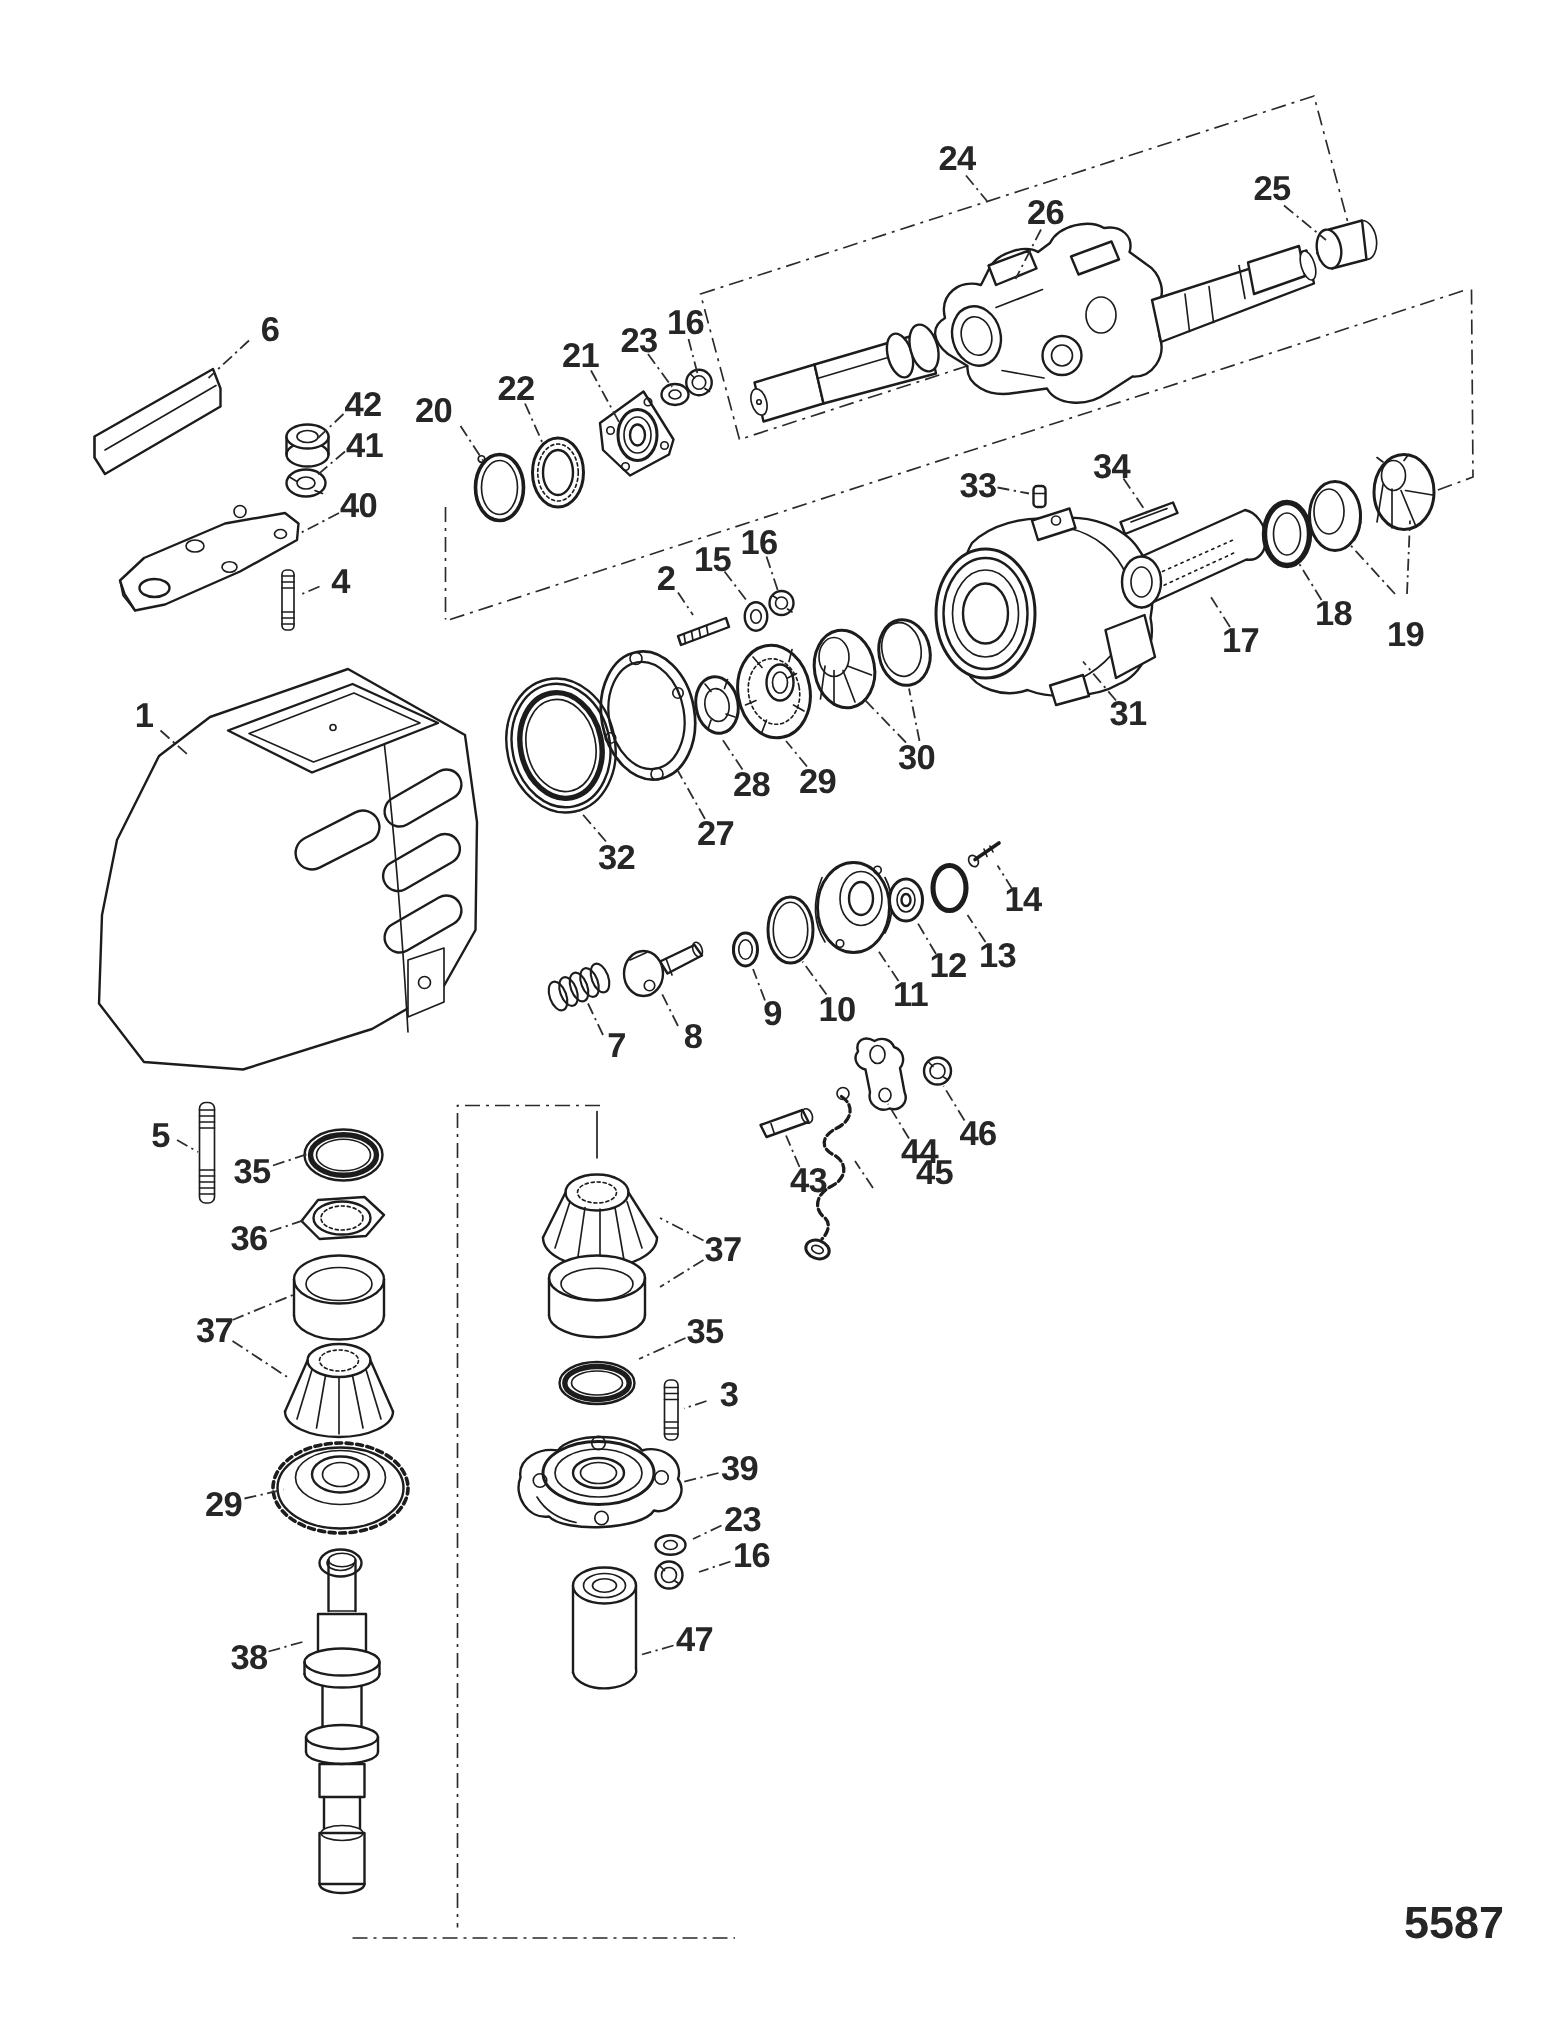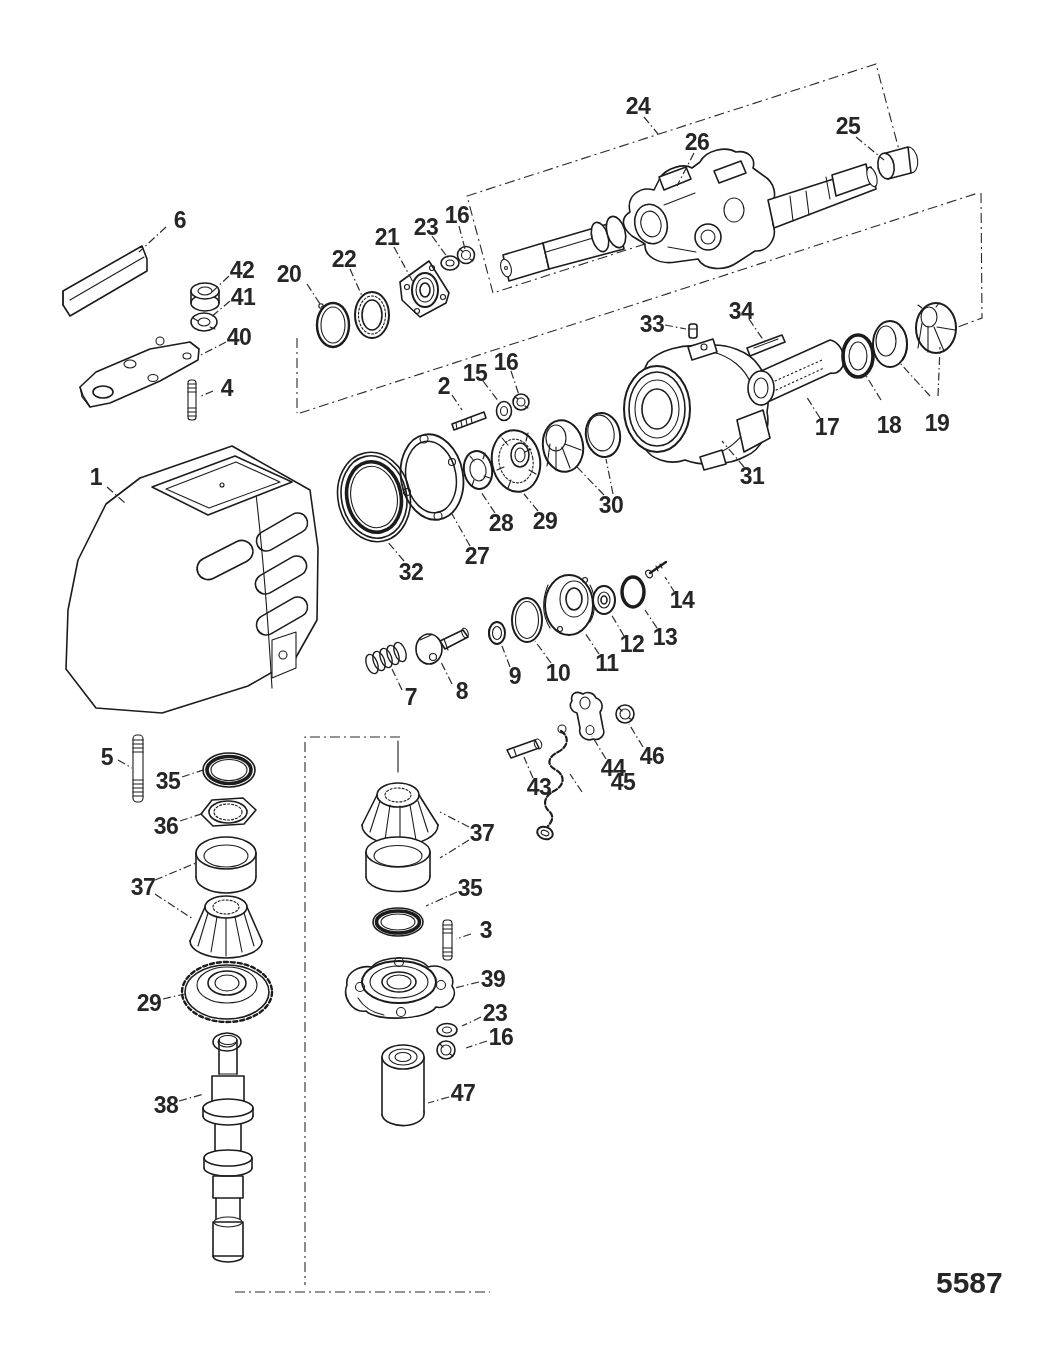--- a/index.html
+++ b/index.html
@@ -587,21 +587,21 @@
       <div class="callout" style="left: 558px; top: 673px;">10</div>
       <div class="callout" style="left: 607px; top: 663px;">11</div>
       <div class="callout" style="left: 632px; top: 644px;">12</div>
       <div class="callout" style="left: 665px; top: 637px;">13</div>
       <div class="callout" style="left: 682px; top: 600px;">14</div>
       <div class="callout" style="left: 475px; top: 373px;">15</div>
       <div class="callout" style="left: 457px; top: 215px;">16</div>
       <div class="callout" style="left: 506px; top: 362px;">16</div>
       <div class="callout" style="left: 501px; top: 1037px;">16</div>
       <div class="callout" style="left: 827px; top: 427px;">17</div>
-      <div class="callout" style="left: 889px; top: 409px; margin-top: 16px;">18</div>
+      <div class="callout" style="left: 889px; top: 409px;">18</div>
       <div class="callout" style="left: 937px; top: 423px;">19</div>
       <div class="callout" style="left: 289px; top: 274px;">20</div>
       <div class="callout" style="left: 387px; top: 237px;">21</div>
       <div class="callout" style="left: 344px; top: 259px;">22</div>
       <div class="callout" style="left: 426px; top: 227px;">23</div>
       <div class="callout" style="left: 495px; top: 1013px;">23</div>
       <div class="callout" style="left: 638px; top: 106px;">24</div>
       <div class="callout" style="left: 848px; top: 126px;">25</div>
       <div class="callout" style="left: 697px; top: 142px;">26</div>
       <div class="callout" style="left: 477px; top: 556px;">27</div>

